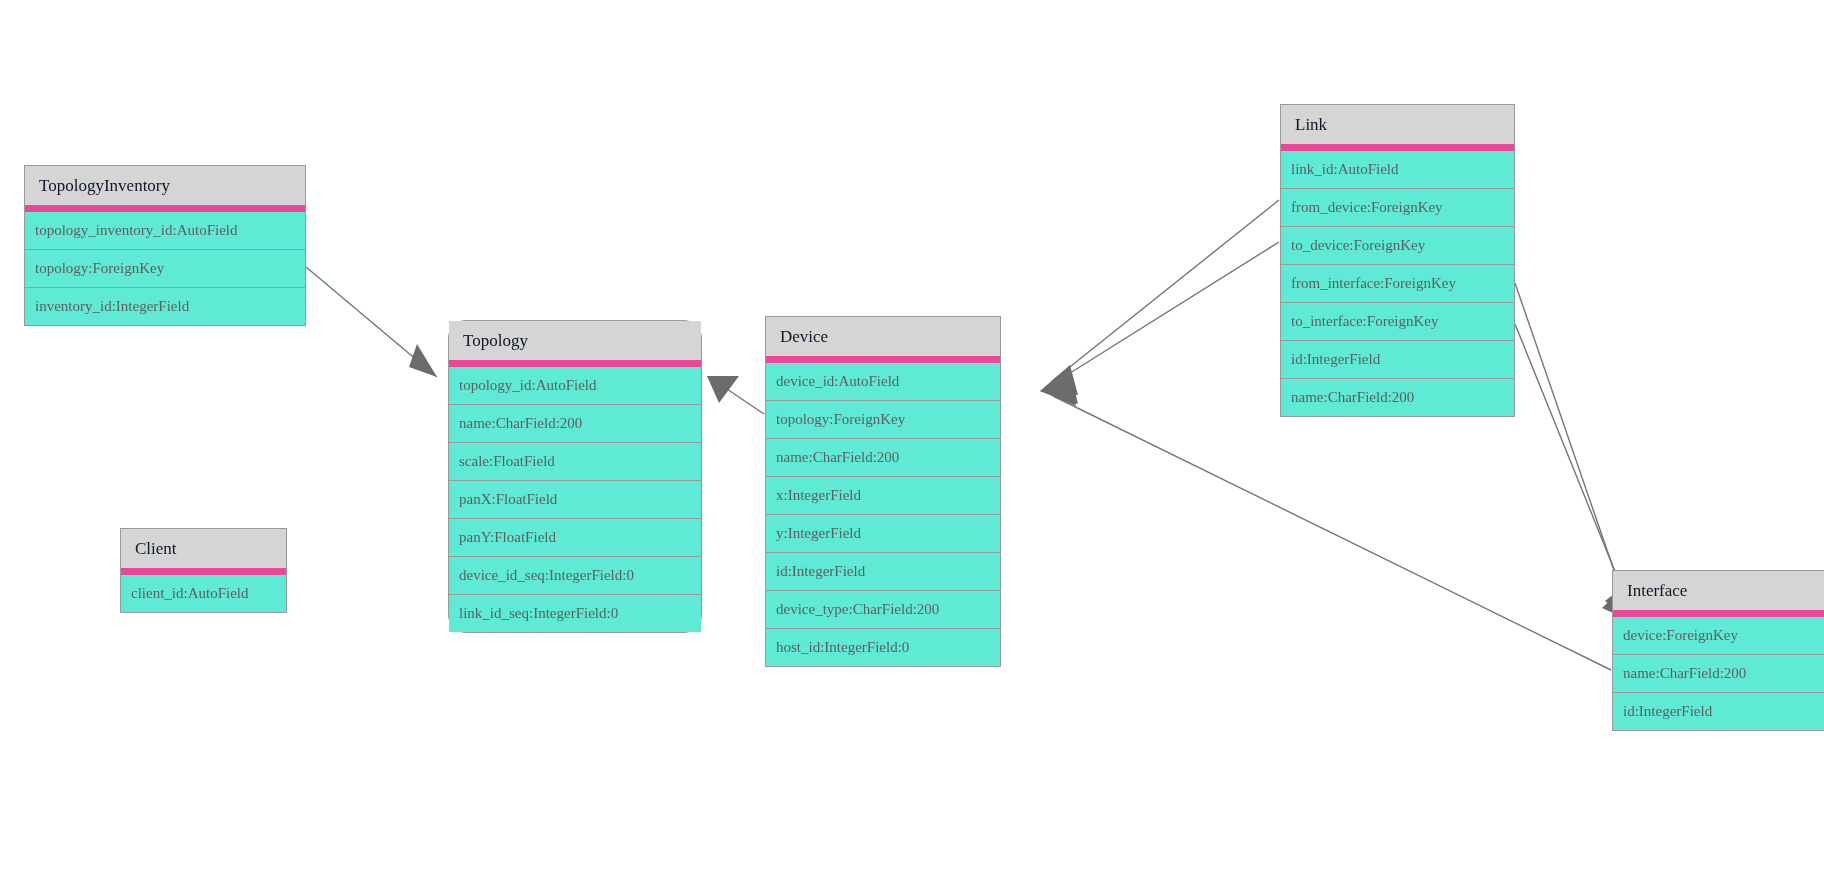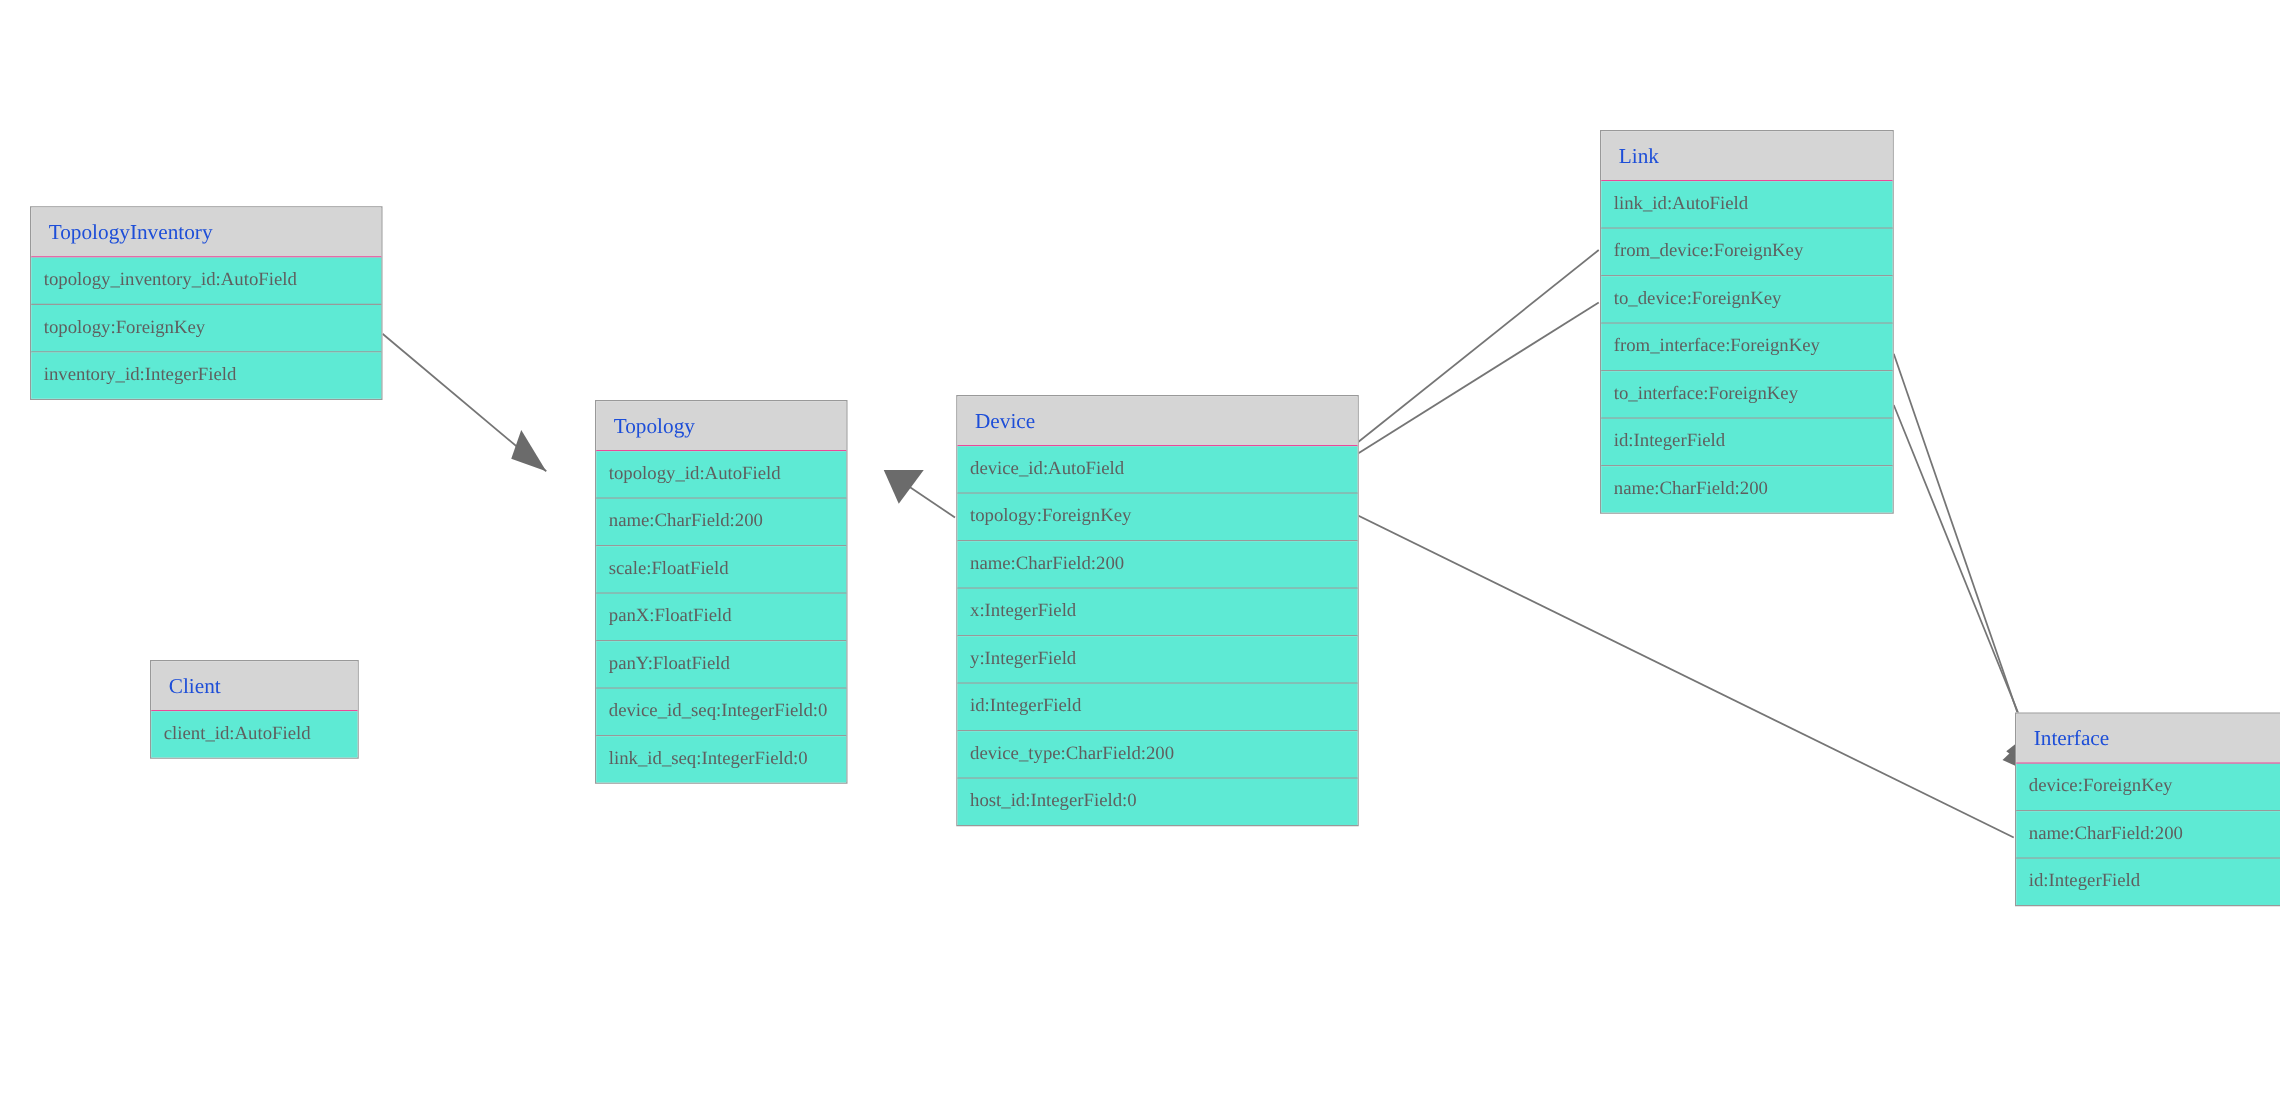--- a/index.html
+++ b/index.html
@@ -29,22 +29,22 @@
   .entity {
     position: absolute;
     box-sizing: border-box;
     background: #ffffff;
     border: 1px solid #999999;
     z-index: 2;
   }
   .entity-header {
     box-sizing: border-box;
     background: #d5d5d5;
-    border-bottom: 1px solid #ec4899;
-    color: #1d4ed8;
+    border-bottom: 7px solid #ec4899;
+    color: #0f172a;
     font-size: 17px;
     line-height: 1;
     padding: 11px 0 11px 14px;
     white-space: nowrap;
   }
   .entity-row {
     box-sizing: border-box;
     border-bottom: 1px solid #999999;
     color: #5f5f5f;
     font-size: 15px;
@@ -93,35 +93,35 @@
       </g>
     </svg>
 
   <div id="entity-layer">
       <div class="entity" style="left: 24px; top: 165px; width: 282px;">
         <div class="entity-header">TopologyInventory</div>
         <div class="entity-row">topology_inventory_id:AutoField</div>
         <div class="entity-row">topology:ForeignKey</div>
         <div class="entity-row">inventory_id:IntegerField</div>
       </div>
-      <div class="entity" style="left: 476px; top: 320px; width: 202px;">
+      <div class="entity" style="left: 448px; top: 320px; width: 254px; border-radius: 18px;">
         <div class="entity-header">Topology</div>
         <div class="entity-row">topology_id:AutoField</div>
         <div class="entity-row">name:CharField:200</div>
         <div class="entity-row">scale:FloatField</div>
         <div class="entity-row">panX:FloatField</div>
         <div class="entity-row">panY:FloatField</div>
         <div class="entity-row">device_id_seq:IntegerField:0</div>
         <div class="entity-row">link_id_seq:IntegerField:0</div>
       </div>
       <div class="entity" style="left: 80px; top: 528px; width: 167px; margin-left: 40px;">
         <div class="entity-header">Client</div>
         <div class="entity-row">client_id:AutoField</div>
       </div>
-      <div class="entity" style="left: 765px; top: 316px; width: 322px; font-family: Liberation Serif, serif;">
+      <div class="entity" style="left: 765px; top: 316px; width: 236px; font-family: Liberation Serif, serif;">
         <div class="entity-header">Device</div>
         <div class="entity-row">device_id:AutoField</div>
         <div class="entity-row">topology:ForeignKey</div>
         <div class="entity-row">name:CharField:200</div>
         <div class="entity-row">x:IntegerField</div>
         <div class="entity-row">y:IntegerField</div>
         <div class="entity-row">id:IntegerField</div>
         <div class="entity-row">device_type:CharField:200</div>
         <div class="entity-row">host_id:IntegerField:0</div>
       </div>

